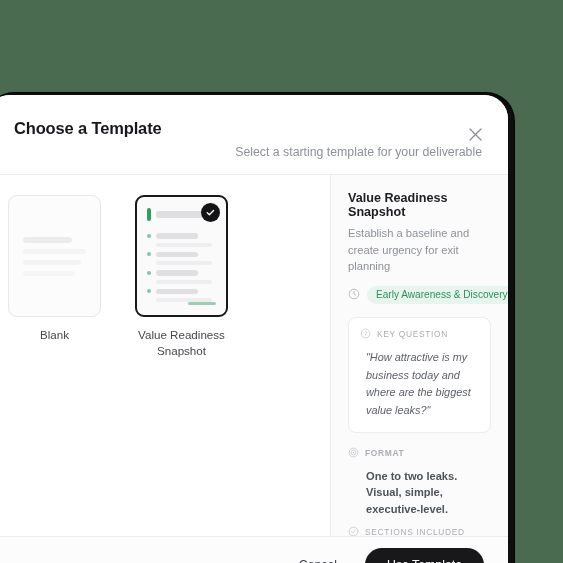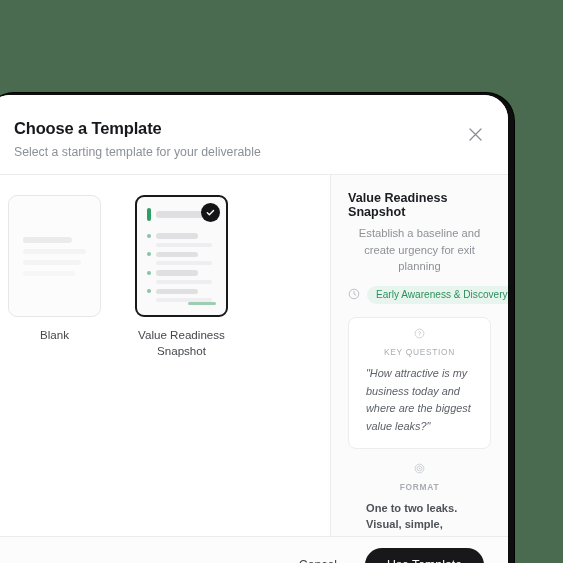--- a/index.html
+++ b/index.html
@@ -58,20 +58,21 @@
     color: #16181c;
     letter-spacing: -0.15px;
     margin: 0 0 5px 0;
     line-height: 1.25;
   }
   .modal-subtitle {
     font-size: 12.3px;
     color: #8c9097;
     margin: 0;
     line-height: 1.35;
+    text-align: right;
   }
   .close-btn {
     position: absolute;
     right: 22px;
     top: 28px;
     width: 22px;
     height: 22px;
     display: flex;
     align-items: center;
     justify-content: center;
@@ -218,21 +219,20 @@
     font-size: 12.6px;
     font-weight: 600;
     color: #1b1d21;
     margin: 0 0 6px 0;
   }
   .detail-desc {
     font-size: 11.2px;
     color: #8d9198;
     line-height: 1.48;
     margin: 0 0 11px 0;
-    text-align: center;
   }
   .stage-row {
     display: flex;
     align-items: flex-end;
     gap: 7px;
     margin-bottom: 13px;
   }
   .stage-pill {
     background: #e8f5ee;
     color: #2e8f5d;
@@ -251,21 +251,20 @@
   }
   .meta-label {
     display: flex;
     align-items: center;
     gap: 6px;
     font-size: 8.4px;
     letter-spacing: 0.7px;
     color: #a9adb3;
     text-transform: uppercase;
     margin-bottom: 8px;
-    flex-direction: column;
   }
   .quote {
     font-size: 10.9px;
     font-style: italic;
     color: #5d6168;
     line-height: 1.62;
     margin: 0;
     padding-left: 6px;
   }
 

